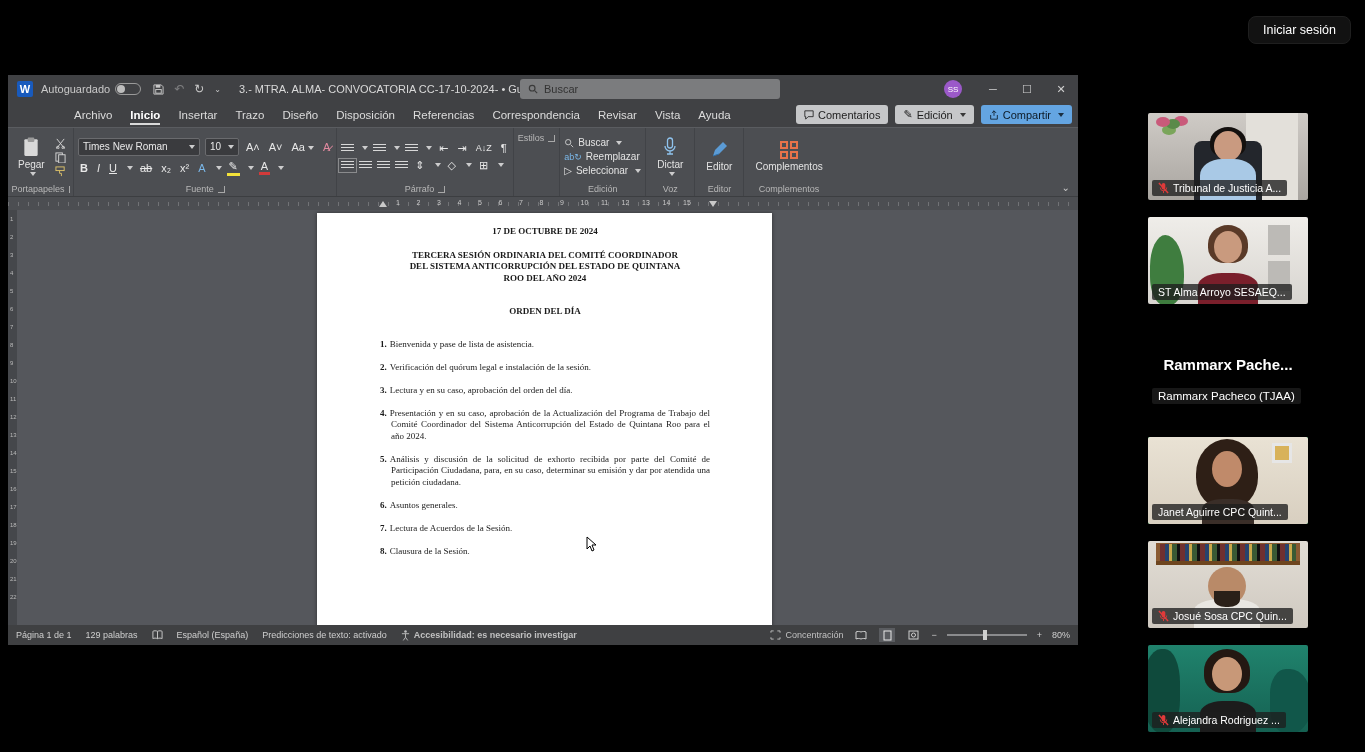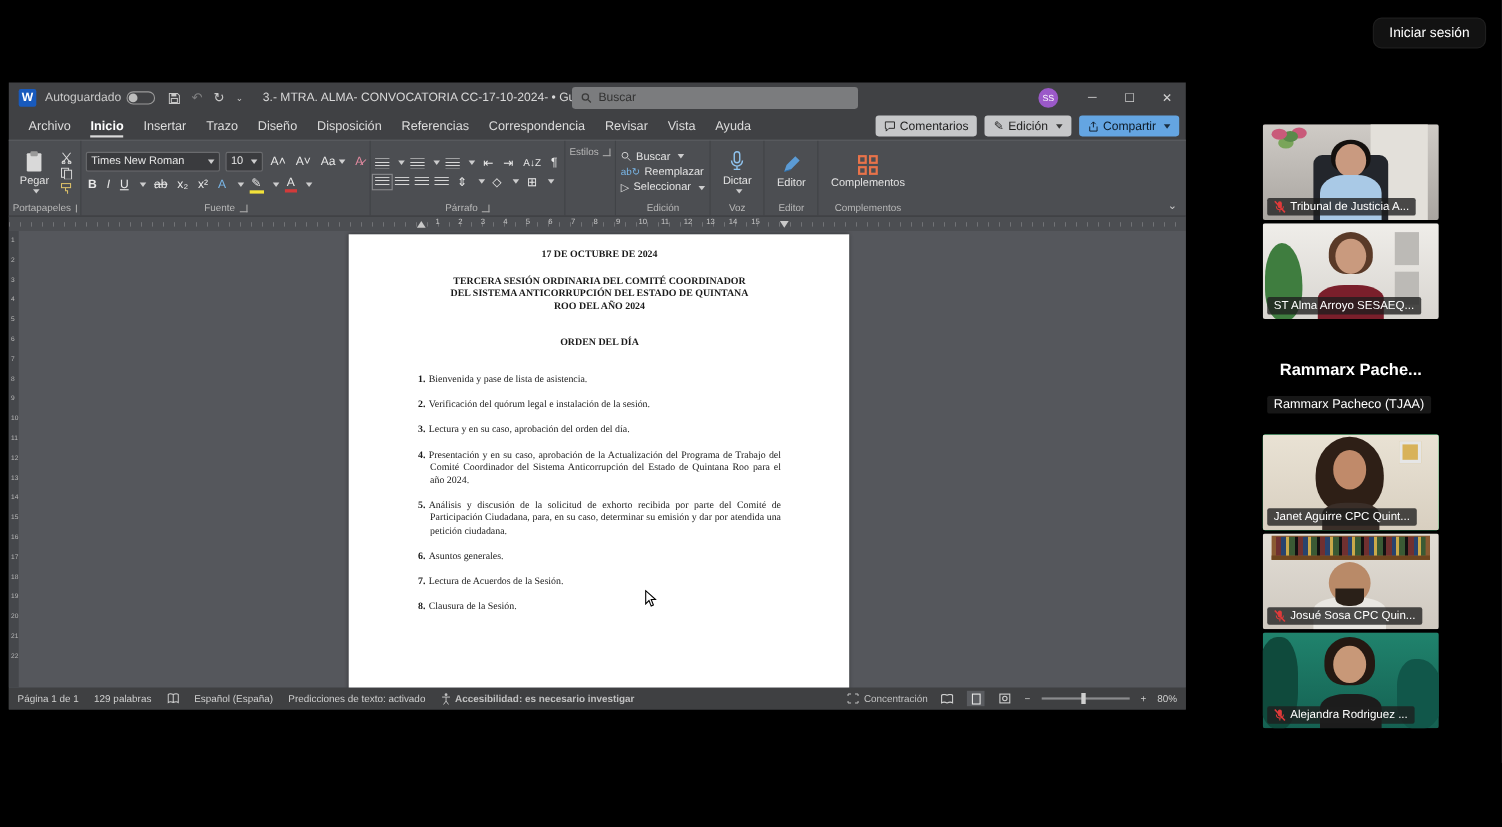--- a/index.html
+++ b/index.html
@@ -34,21 +34,21 @@
              border-radius:3px; color:#333; font-size:11px; display:flex; align-items:center;
              gap:6px; padding:0 8px; }
   .tb-right { position:absolute; right:0; top:0; height:28px; display:flex; align-items:center; }
   .avatar { width:18px; height:18px; border-radius:50%; background:#9b59c9; color:#fff;
             font-size:8px; font-weight:normal; display:flex; align-items:center;
             justify-content:center; margin-right:14px; }
   .wbtn { width:34px; height:28px; display:flex; align-items:center; justify-content:center;
           color:#cfcfcf; font-size:11px; }
 
   .menubar { height:24px; display:flex; align-items:center; padding-left:10px; gap:2px;
-             color:#dcdcdc; font-size:11.5px; position:relative; flex:none; }
+             color:#dcdcdc; font-size:11.5px; position:relative; flex:none;margin-left:48px; }
   .mtab { padding:3px 8px; position:relative; }
   .mtab.active { font-weight:bold; color:#fff; }
   .mtab.active::after { content:""; position:absolute; left:8px; right:8px; bottom:-1px;
                         height:2px; background:#d9d9d9; }
   .mb-right { position:absolute; right:6px; top:2px; display:flex; gap:7px; align-items:center; }
   .pill { height:19px; border-radius:3px; display:flex; align-items:center; gap:4px;
           padding:0 8px; font-size:11px; background:#c6c7c9; color:#1e1e1e; }
   .pill.share { background:#64a5e2; color:#0d1a26; }
 
   
@@ -113,21 +113,21 @@
                color:#cfcfcf; font-size:9px; padding:0 8px; gap:14px; flex:none; }
   .sb-right { margin-left:auto; display:flex; align-items:center; gap:10px; }
   .sb-ic { opacity:.9; display:flex; align-items:center; gap:4px; }
   .viewbtn { width:16px; height:14px; display:flex; align-items:center; justify-content:center; }
   .viewbtn.sel { background:#5a5c60; }
   .zslider { width:80px; height:2px; background:#8a8b8d; position:relative; }
   .zslider .thumb { position:absolute; left:45%; top:-4px; width:4px; height:10px; background:#cfcfcf; }
 
   
   .sidebar { position:absolute; left:1148px; top:113px; width:160px; display:flex;
-             flex-direction:column; gap:3px; }
+             flex-direction:column; gap:17px; }
   .tile { height:87px; position:relative; overflow:hidden; background:#111; border-radius:2px; }
   .tile.speaking { outline:2px solid #27c46c; outline-offset:-2px;margin-top:12px; }
   .tlabel { position:absolute; left:4px; bottom:4px; max-width:152px; background:rgba(30,30,30,.78);
             color:#fff; font-size:10.5px; padding:2px 6px; border-radius:2px; display:flex;
             align-items:center; gap:4px; white-space:nowrap; overflow:hidden; }
   .bigname { position:absolute; inset:0; display:flex; align-items:center; justify-content:center;
              color:#fff; font-weight:bold; font-size:15px; }
   .tile .scene { position:absolute; inset:0; }
   .head { position:absolute; border-radius:50%; }
   .bodyshape { position:absolute; border-radius:40% 40% 0 0; }

